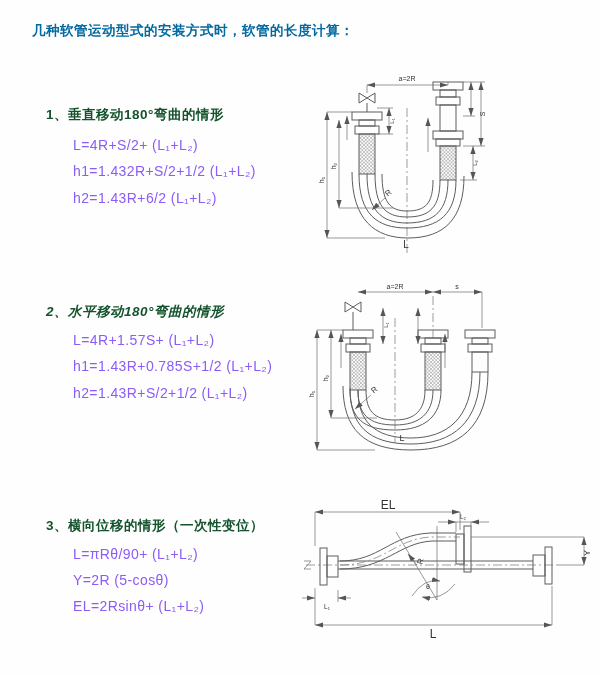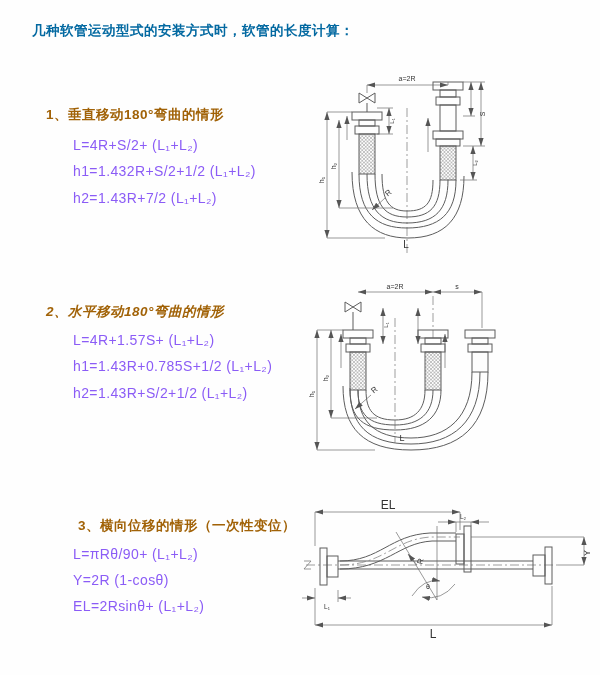--- a/index.html
+++ b/index.html
@@ -6,51 +6,51 @@
   body{
     width:600px;height:675px;position:relative;background:#fefefe;
     font-family:"Liberation Sans","DejaVu Sans",sans-serif;
     color:#1b1b1b;overflow:hidden;
   }
   .title{
     position:absolute;left:32px;top:22px;font-size:13.5px;font-weight:700;
     letter-spacing:0.5px;color:#0369a1;
   }
   .heading{
-    position:absolute;font-size:13.5px;font-weight:700;color:#a16207;letter-spacing:0.5px;
+    position:absolute;font-size:13.5px;font-weight:700;color:#14532d;letter-spacing:0.5px;
   }
   .formula{
     position:absolute;font-size:14px;font-weight:500;color:#8b5cf6;letter-spacing:0.4px;
   }
   .diagram{position:absolute;}
   svg{display:block;}
   .dwg{stroke:#5d5d5d;stroke-width:1;fill:none;}
   .dwg-thin{stroke:#6e6e6e;stroke-width:0.7;fill:none;}
   .cl{stroke:#777;stroke-width:0.7;fill:none;stroke-dasharray:9 3 2 3;}
   .dimtxt{font-family:"Liberation Sans","DejaVu Sans",sans-serif;fill:#333;}
   .fillarrow{fill:#555;}
 </style>
 </head>
 <body>
 
 <div class="title">几种软管运动型式的安装方式时，软管的长度计算：</div>
 
 <div class="heading" style="left:46px;top:106px;">1、垂直移动180°弯曲的情形</div>
 <div class="formula" style="left:73px;top:137px;">L=4R+S/2+ (L₁+L₂)</div>
 <div class="formula" style="left:73px;top:163px;">h1=1.432R+S/2+1/2 (L₁+L₂)</div>
-<div class="formula" style="left:73px;top:190px;">h2=1.43R+7/2 (L₁+L₂)</div>
+<div class="formula" style="left:73px;top:190px;">h2=1.43R+6/2 (L₁+L₂)</div>
 
 <div class="heading" style="left:46px;top:303px;font-style:italic;">2、水平移动180°弯曲的情形</div>
 <div class="formula" style="left:73px;top:332px;">L=4R+1.57S+ (L₁+L₂)</div>
 <div class="formula" style="left:73px;top:358px;">h1=1.43R+0.785S+1/2 (L₁+L₂)</div>
 <div class="formula" style="left:73px;top:385px;text-align:right;">h2=1.43R+S/2+1/2 (L₁+L₂)</div>
 
-<div class="heading" style="left:46px;top:517px;margin-left:32px;">3、横向位移的情形（一次性变位）</div>
+<div class="heading" style="left:46px;top:517px;">3、横向位移的情形（一次性变位）</div>
 <div class="formula" style="left:73px;top:546px;text-align:center;">L=πRθ/90+ (L₁+L₂)</div>
-<div class="formula" style="left:73px;top:572px;">Y=2R (1-cosθ)</div>
+<div class="formula" style="left:73px;top:572px;">Y=2R (5-cosθ)</div>
 <div class="formula" style="left:73px;top:598px;">EL=2Rsinθ+ (L₁+L₂)</div>
 
 <div class="diagram" style="left:315px;top:68px;">
 <svg width="275" height="195" viewBox="0 0 275 195">
   <defs>
     <pattern id="hatch1" width="3.5" height="3.5" patternUnits="userSpaceOnUse">
       <path d="M0,3.5 L3.5,0 M0,0 L3.5,3.5" stroke="#8a8a8a" stroke-width="0.5"></path>
     </pattern>
     <marker id="ar1" markerWidth="9" markerHeight="7" refX="8" refY="3" orient="auto-start-reverse" markerUnits="userSpaceOnUse">
       <path d="M0,0.4 L8,3 L0,5.6 z" class="fillarrow"></path>

